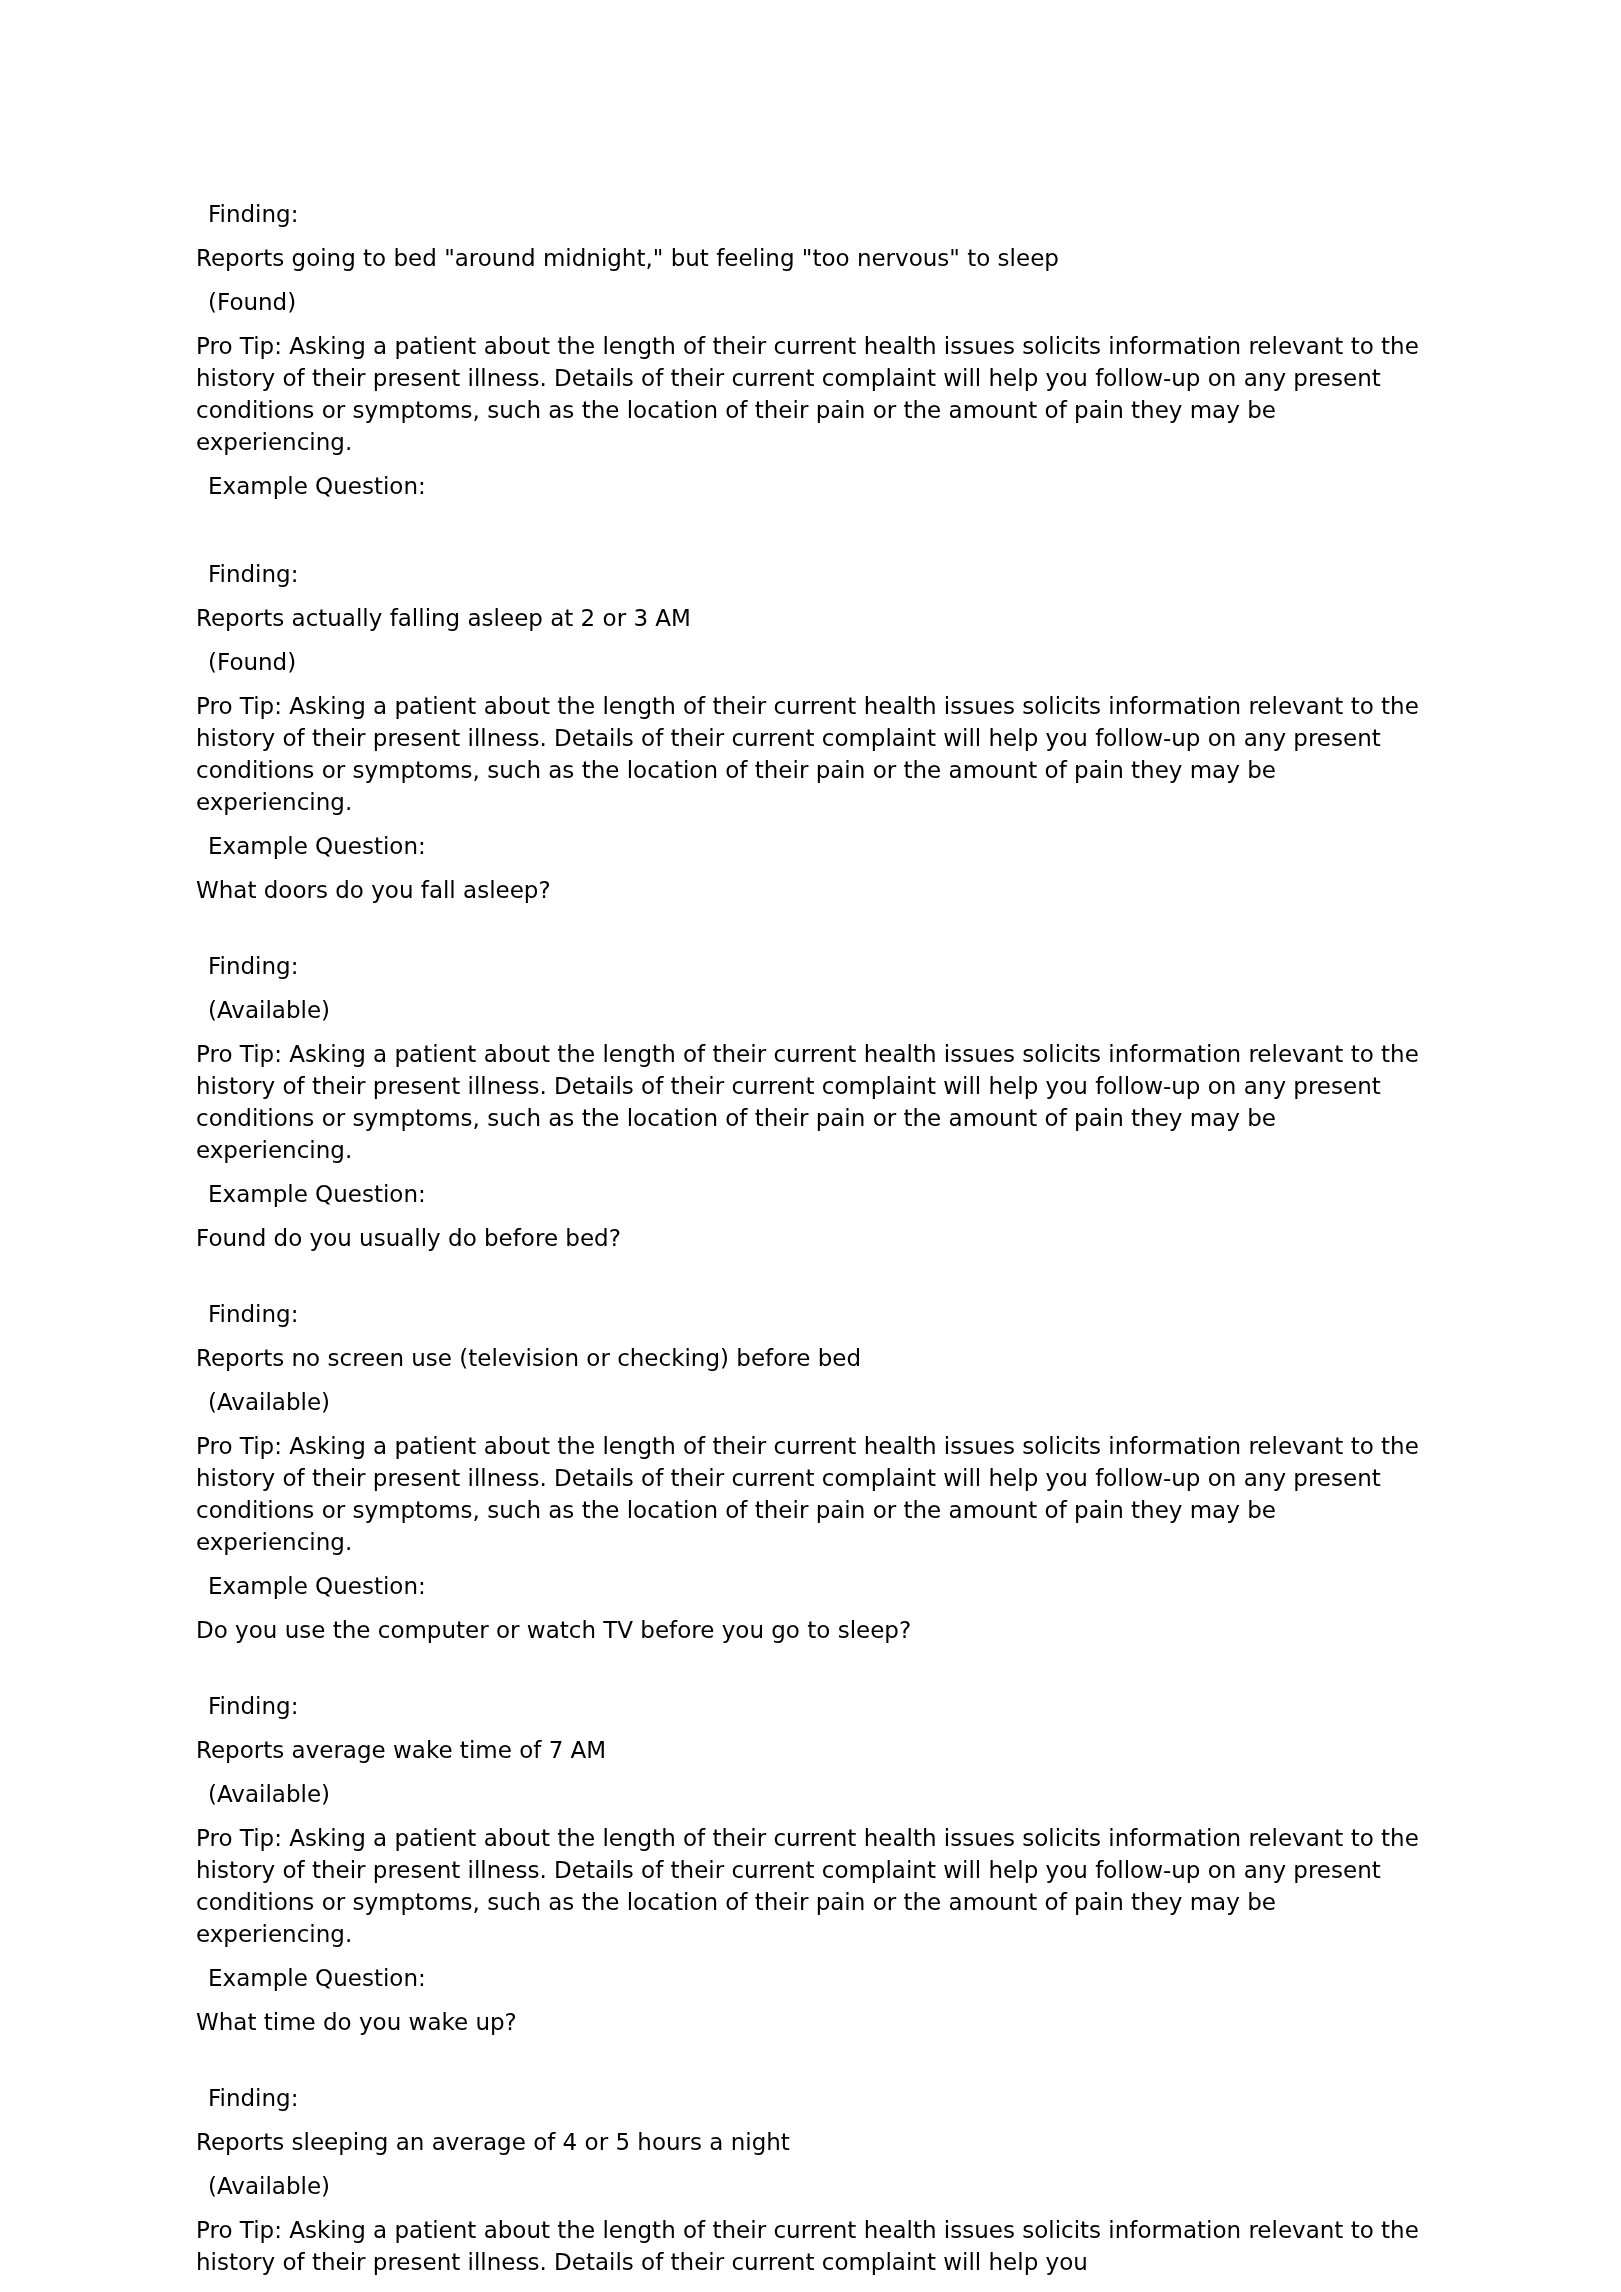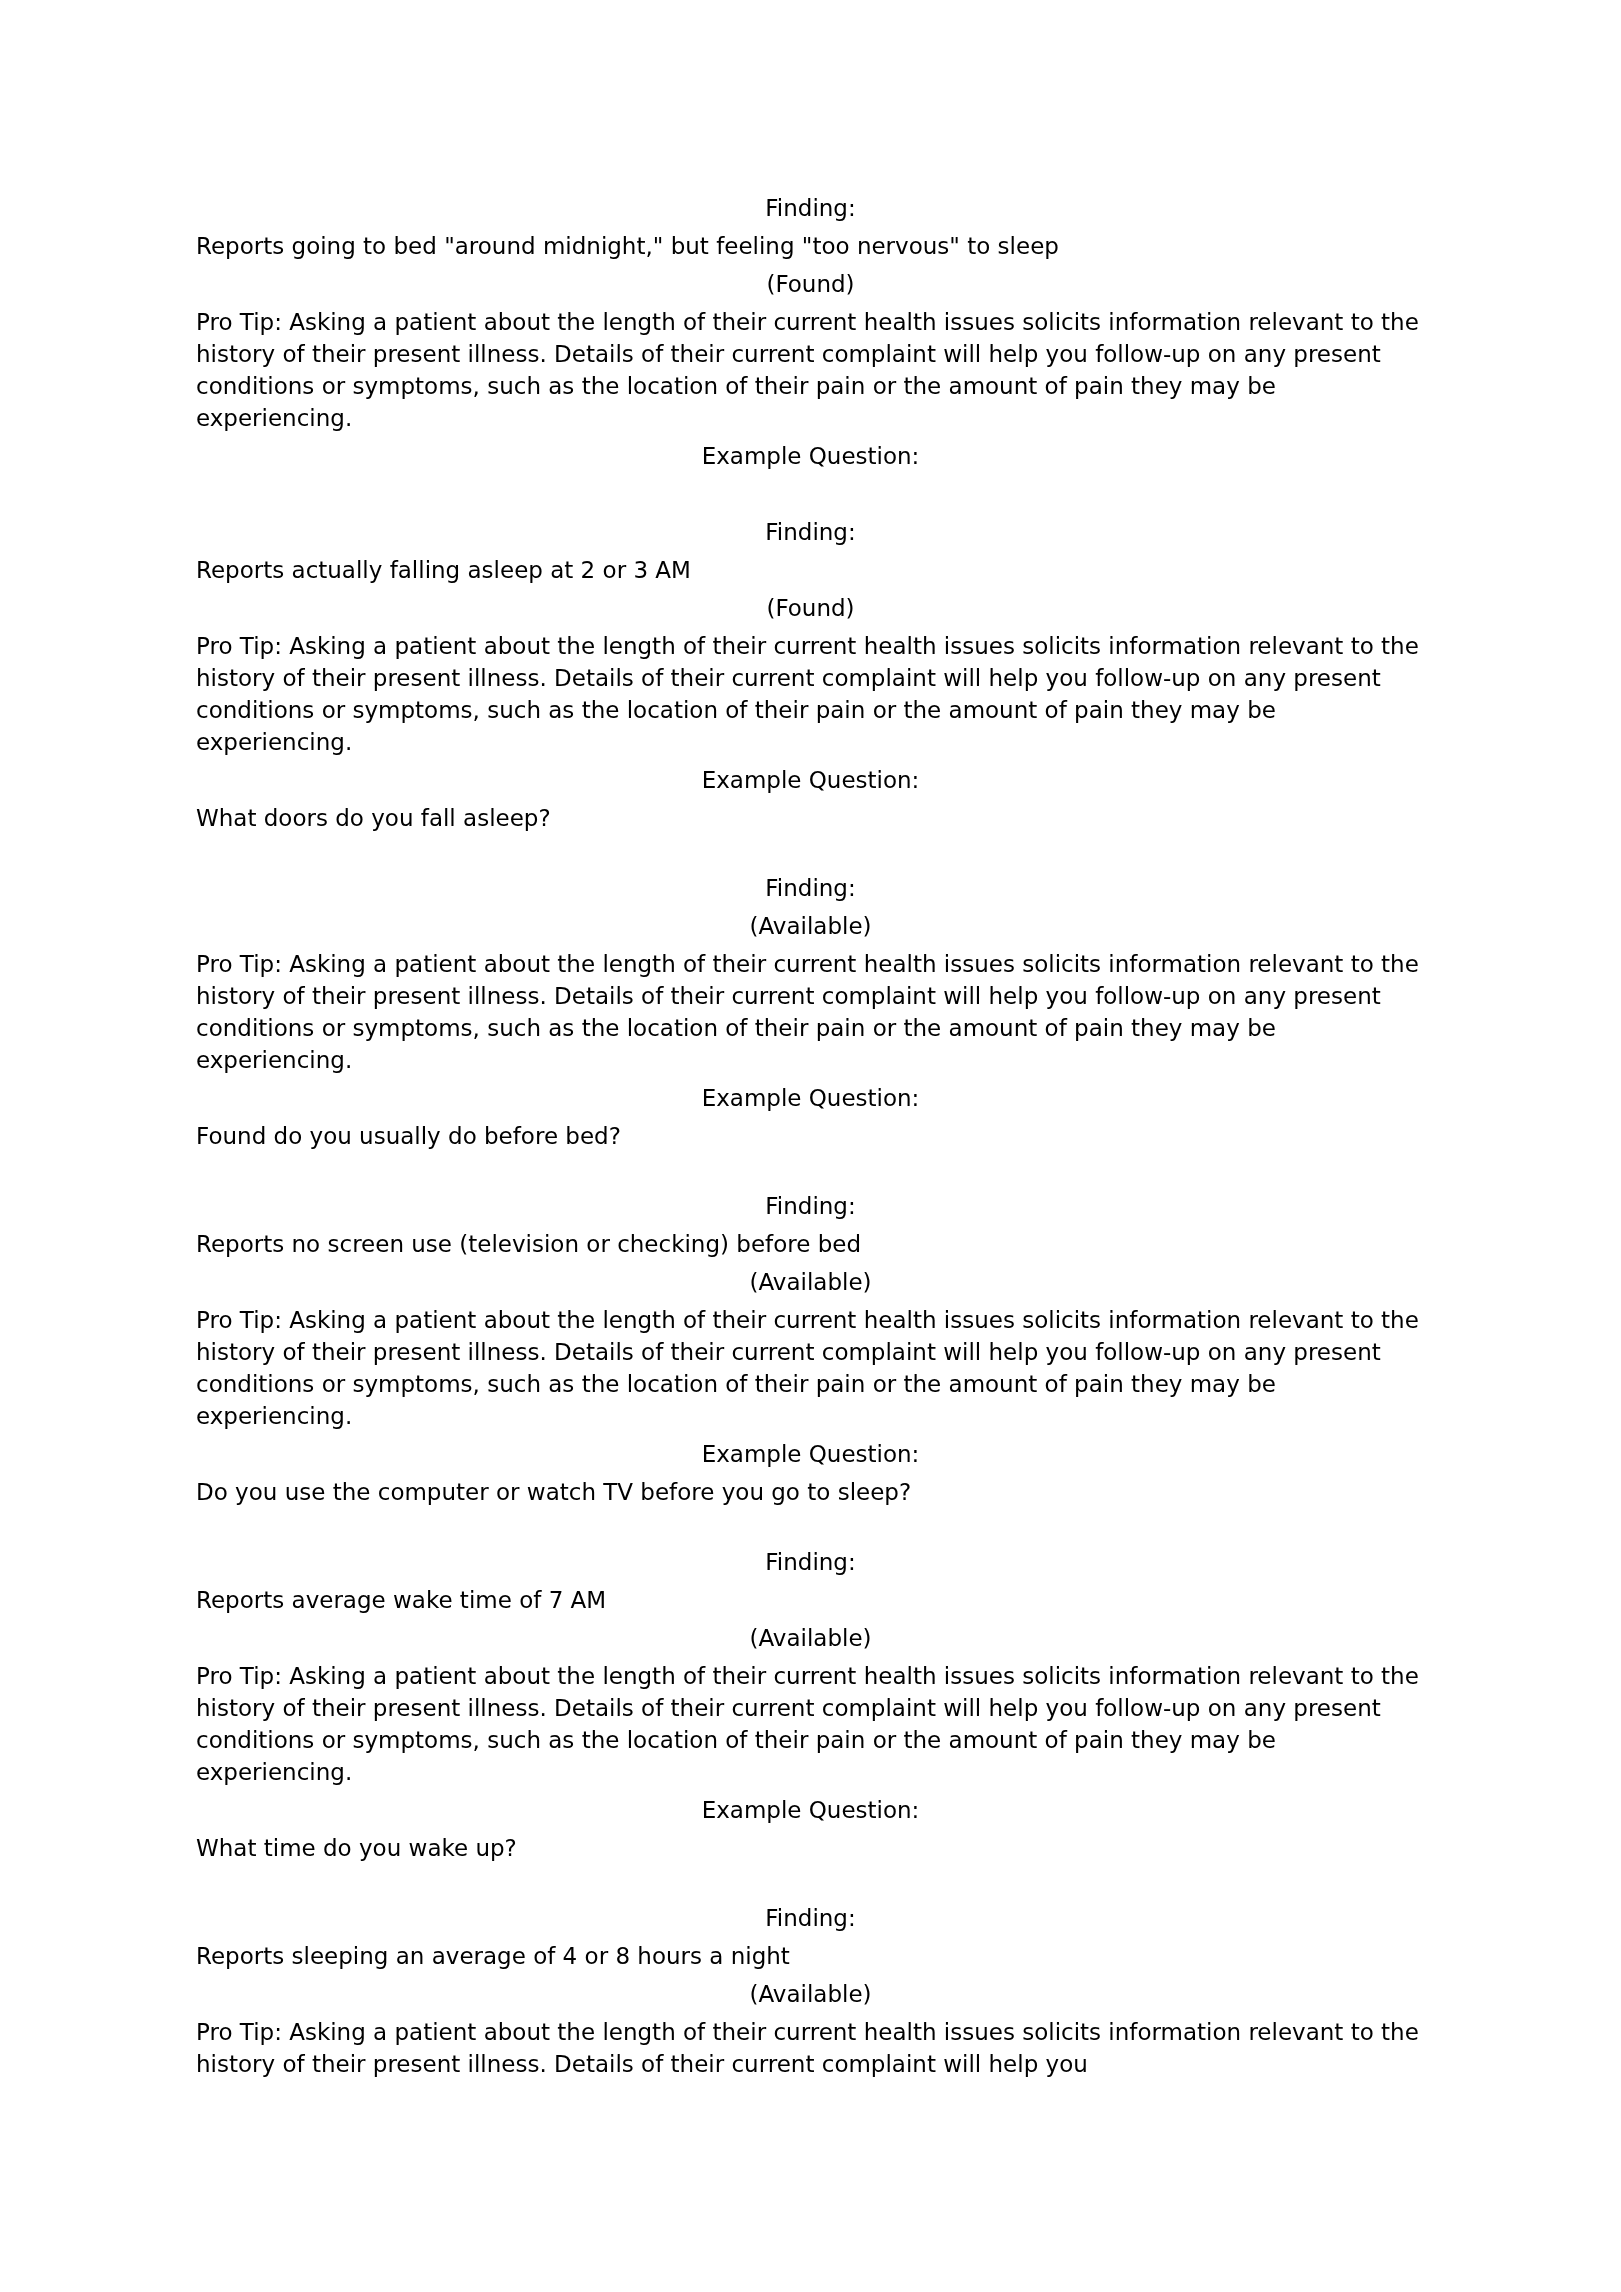--- a/index.html
+++ b/index.html
@@ -23,23 +23,22 @@
   .doc-body {
     font-size: 23px;
     line-height: 32px;
     color: #000000;
   }
   .finding-block {
     margin: 0 0 0 0;
   }
   .line {
     white-space: pre-wrap;
-    margin: 6px;
+    margin: 12px;
     padding: 0;
-    text-align: center;
   }
   .para {
     margin: 0;
     padding: 0;
     white-space: normal;
     max-width: 1230px;
   }
   .spacer {
     height: 32px;
   }
@@ -93,20 +92,20 @@
       <div class="para">Reports average wake time of 7 AM</div>
       <div class="line">(Available)</div>
       <div class="para">Pro Tip: Asking a patient about the length of their current health issues solicits information relevant to the history of their present illness. Details of their current complaint will help you follow-up on any present conditions or symptoms, such as the location of their pain or the amount of pain they may be experiencing.</div>
       <div class="line">Example Question:</div>
       <div class="para">What time do you wake up?</div>
     </div>
     <div class="spacer"></div>
 
     <div class="finding-block">
       <div class="line">Finding:</div>
-      <div class="para">Reports sleeping an average of 4 or 8 hours a night</div>
+      <div class="para">Reports sleeping an average of 4 or 5 hours a night</div>
       <div class="line">(Available)</div>
       <div class="para">Pro Tip: Asking a patient about the length of their current health issues solicits information relevant to the history of their present illness. Details of their current complaint will help you</div>
     </div>
 
   </div>
 </div>
 
 
 </body></html>

